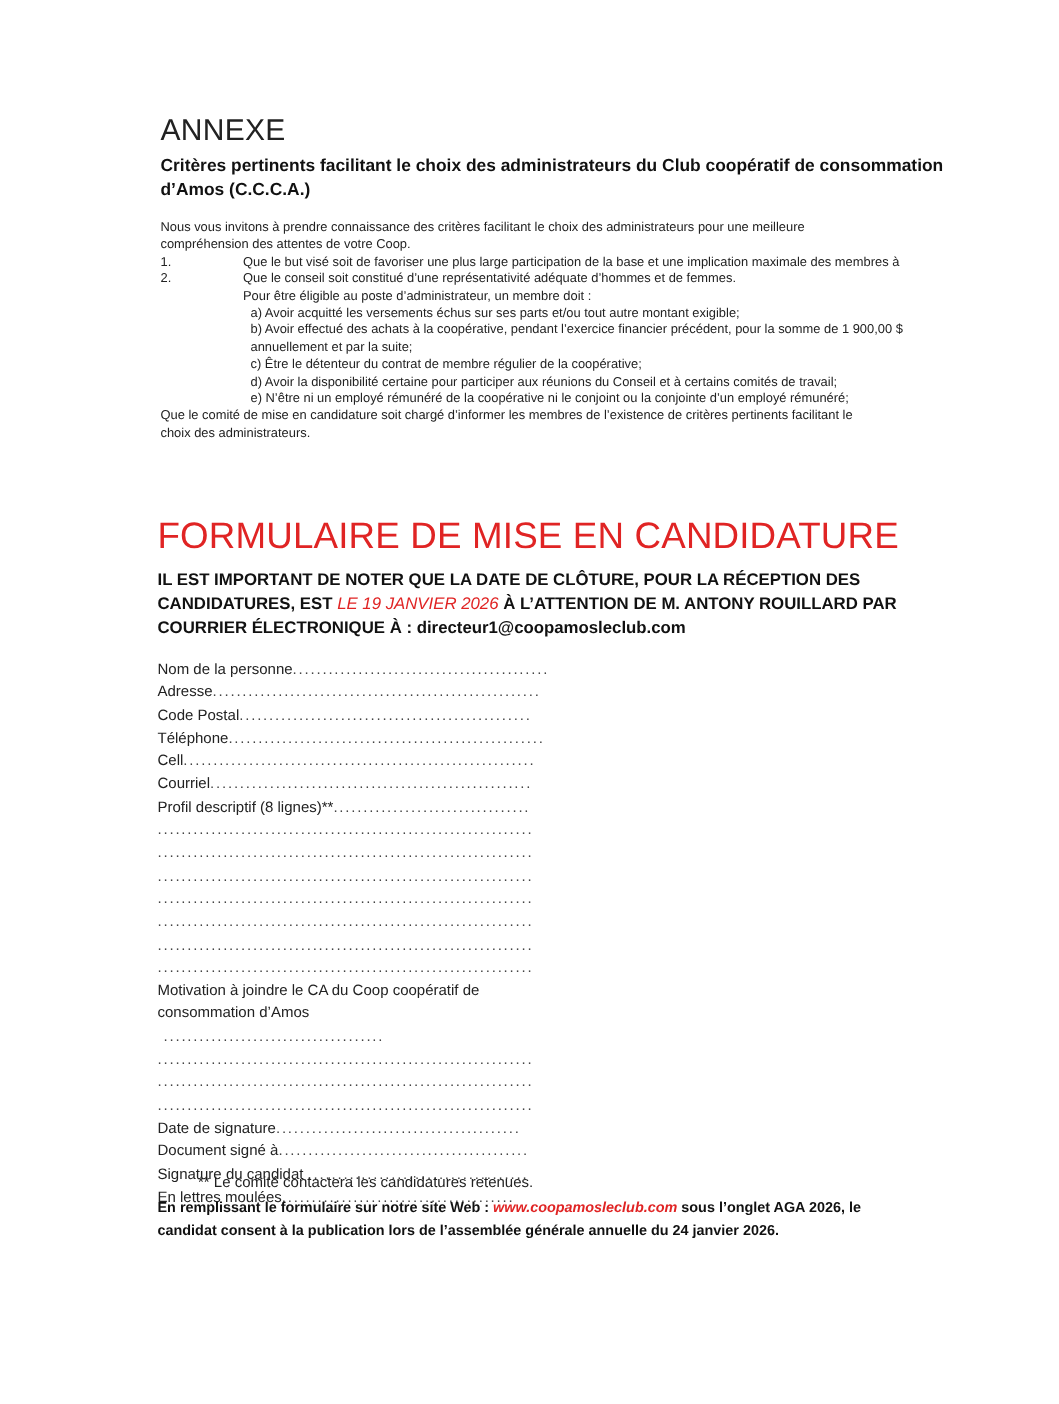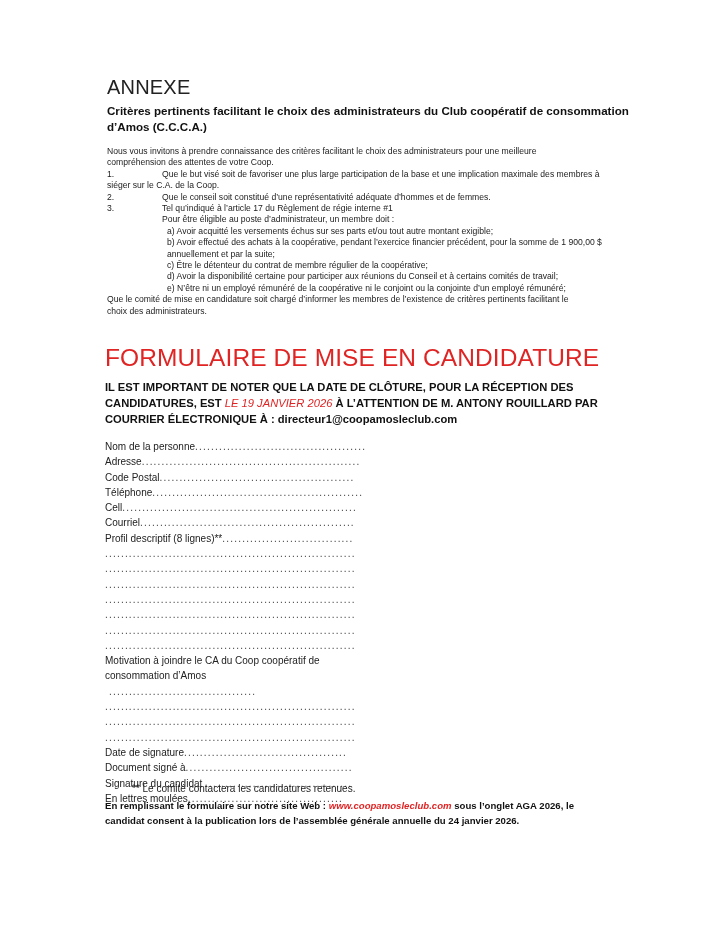--- a/index.html
+++ b/index.html
@@ -28,23 +28,21 @@
   <div class="abs annexe-title">ANNEXE</div>
   <div class="abs subtitle">
     <div>Critères pertinents facilitant le choix des administrateurs du Club coopératif de consommation</div>
     <div>d’Amos (C.C.C.A.)</div>
   </div>
 
   <div class="abs intro" style="left:95px; top:146px;">
     <div>Nous vous invitons à prendre connaissance des critères facilitant le choix des administrateurs pour une meilleure</div>
     <div>compréhension des attentes de votre Coop.</div>
     <div><span class="num">1.</span><span>Que le but visé soit de favoriser une plus large participation de la base et une implication maximale des membres à</span></div>
-    <div>siéger sur le C.A. de la Coop.</div>
     <div><span class="num">2.</span><span>Que le conseil soit constitué d’une représentativité adéquate d’hommes et de femmes.</span></div>
-    <div><span class="num">3.</span><span>Tel qu’indiqué à l’article 17 du Règlement de régie interne #1</span></div>
     <div style="padding-left:55px;">Pour être éligible au poste d’administrateur, un membre doit :</div>
     <div style="padding-left:60px;">a) Avoir acquitté les versements échus sur ses parts et/ou tout autre montant exigible;</div>
     <div style="padding-left:60px;">b) Avoir effectué des achats à la coopérative, pendant l’exercice financier précédent, pour la somme de 1 900,00 $</div>
     <div style="padding-left:60px;">annuellement et par la suite;</div>
     <div style="padding-left:60px;">c) Être le détenteur du contrat de membre régulier de la coopérative;</div>
     <div style="padding-left:60px;">d) Avoir la disponibilité certaine pour participer aux réunions du Conseil et à certains comités de travail;</div>
     <div style="padding-left:60px;">e) N’être ni un employé rémunéré de la coopérative ni le conjoint ou la conjointe d’un employé rémunéré;</div>
     <div>Que le comité de mise en candidature soit chargé d’informer les membres de l’existence de critères pertinents facilitant le</div>
     <div>choix des administrateurs.</div>
   </div>

